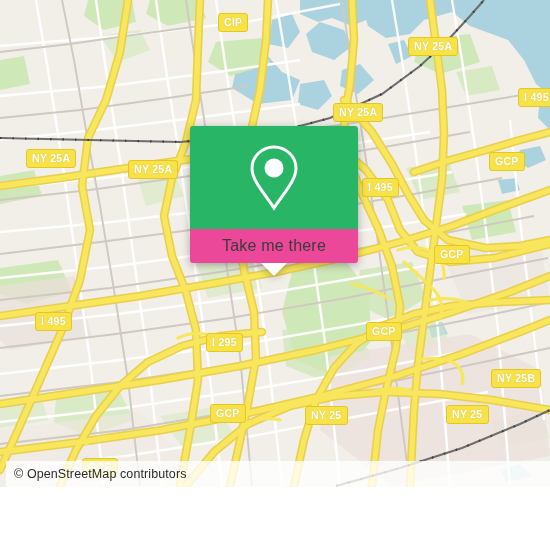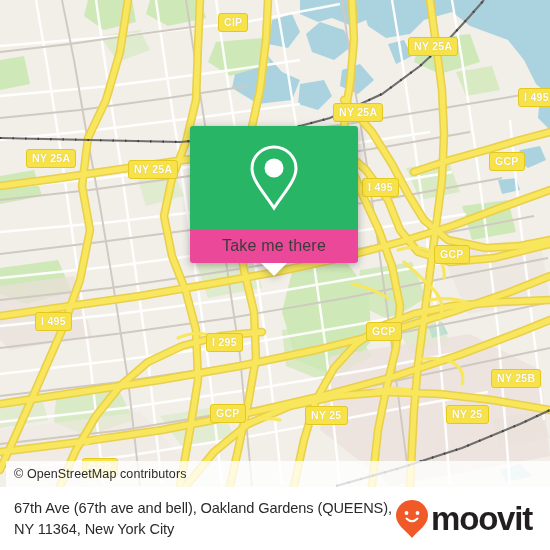--- a/index.html
+++ b/index.html
@@ -317,26 +317,14 @@
         <span id="callout-label">Take me there</span>
       </div>
       <div id="callout-tail"></div>
     </div>
 
     <div id="attribution">
       <span id="attribution-text">© OpenStreetMap contributors</span>
     </div>
   </div>
 
-  <div id="footer">
-    <div id="footer-title">67th Ave (67th ave and bell), Oakland Gardens (QUEENS), NY 11364, New York City</div>
-    <div id="logo">
-      <svg width="34" height="40" viewBox="0 0 34 40">
-        <path d="M17 1 C8.2 1 1 8 1 16.6 C1 26 10 31 17 39 C24 31 33 26 33 16.6 C33 8 25.8 1 17 1 Z" fill="#f05a28"></path>
-        <circle cx="11.5" cy="14" r="1.9" fill="#ffffff"></circle>
-        <circle cx="22.5" cy="14" r="1.9" fill="#ffffff"></circle>
-        <path d="M11.5 19.5 Q17 25 22.5 19.5" stroke="#ffffff" stroke-width="1.9" fill="none" stroke-linecap="round"></path>
-      </svg>
-      <span id="logo-word">moovit</span>
-    </div>
-  </div>
 
 </div>
 
 </body></html>

